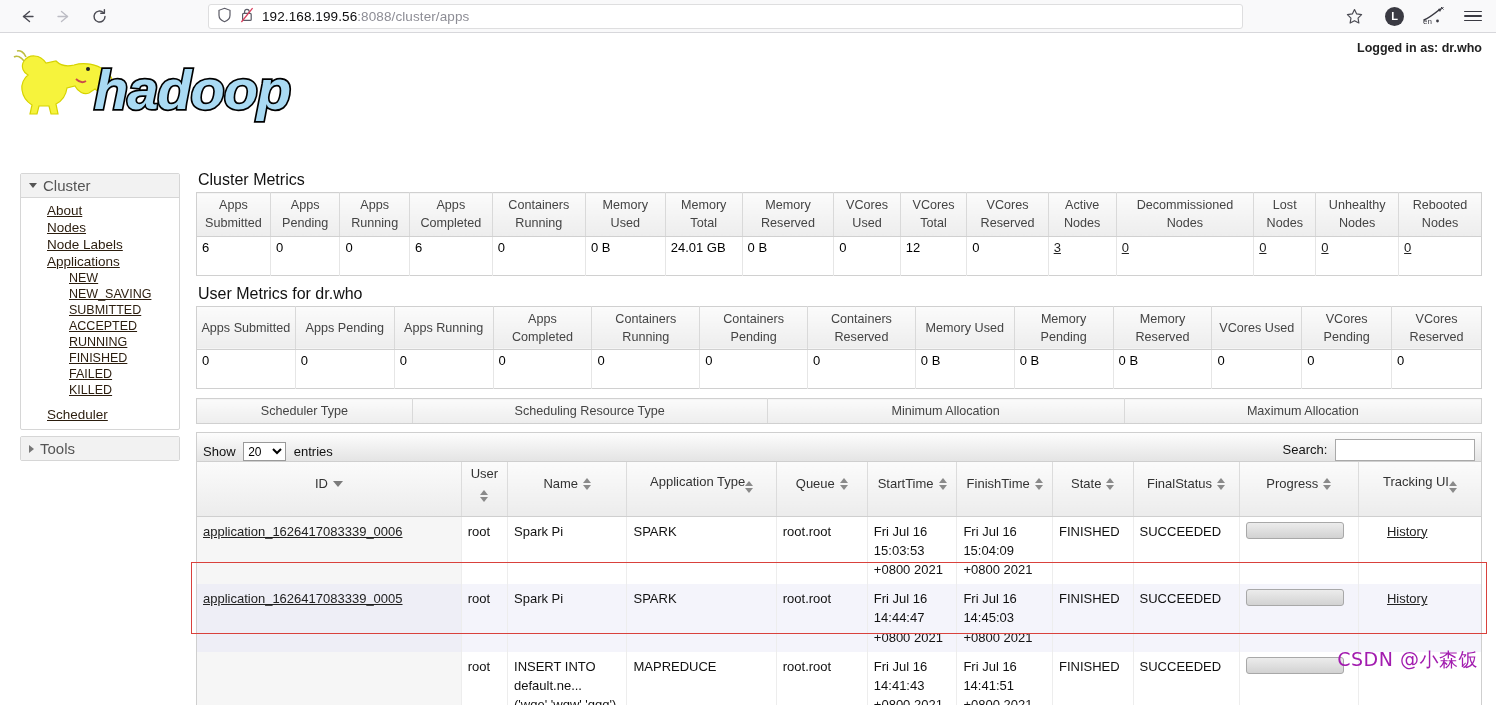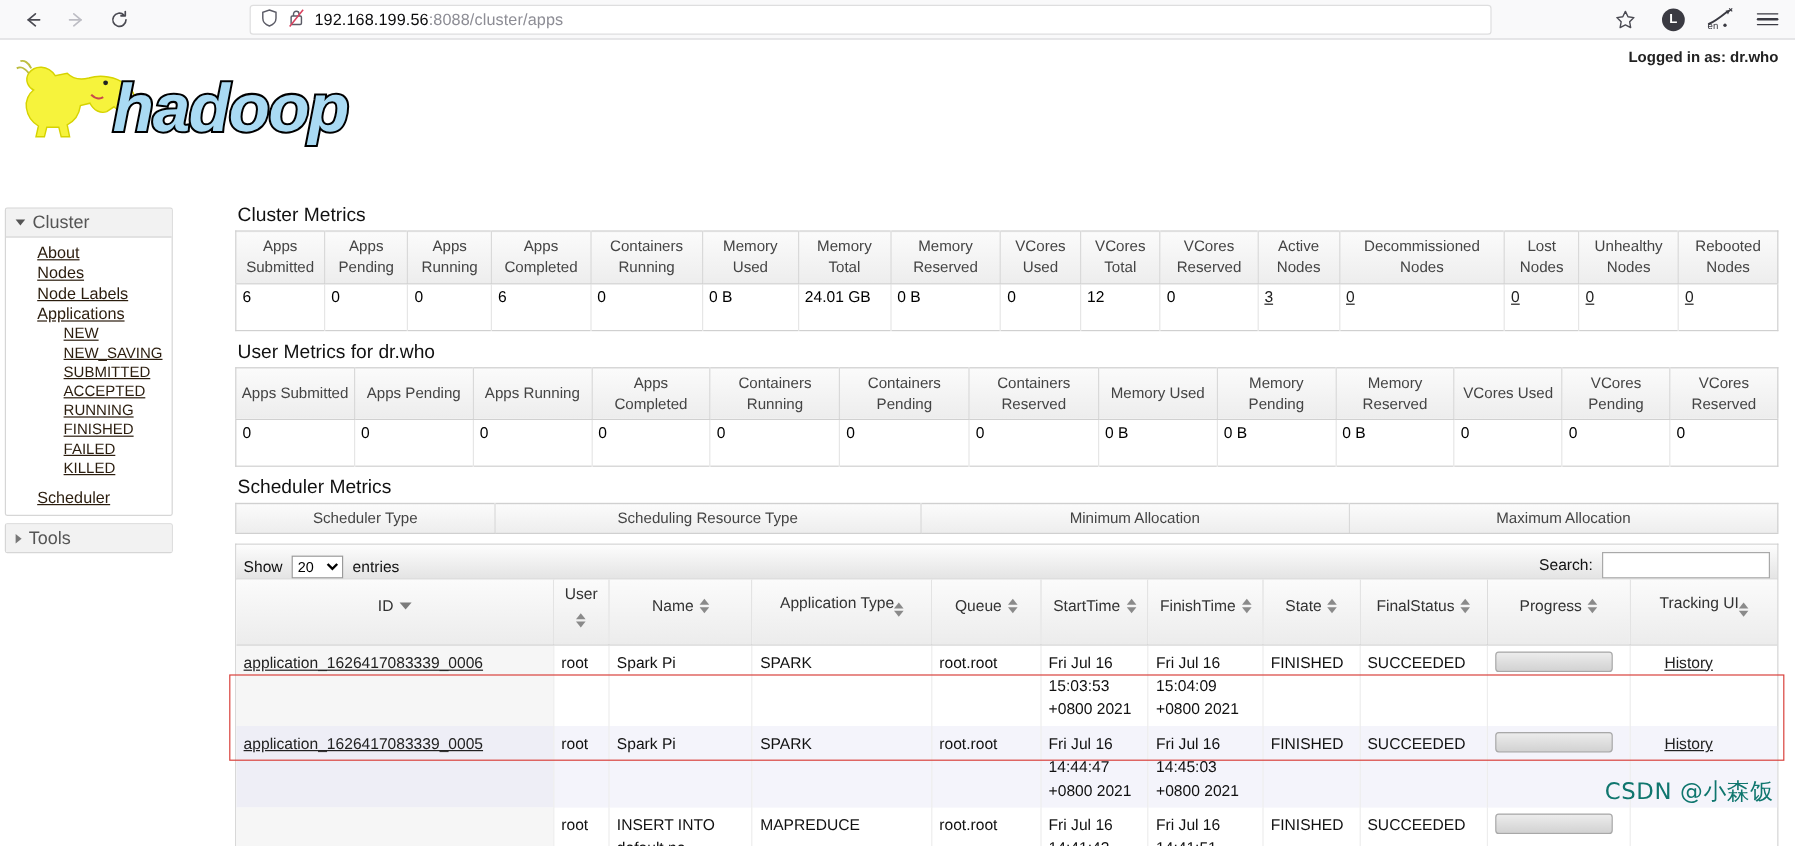--- a/index.html
+++ b/index.html
@@ -45,21 +45,21 @@
   .logged-in{
     position:absolute;right:14px;top:8px;font-size:12.5px;color:#222;font-weight:bold;
   }
   .page-title{
     position:absolute;left:0;right:0;top:20px;text-align:center;
     font-size:34px;font-weight:bold;letter-spacing:-.3px;
     font-family:"Liberation Sans","DejaVu Sans",sans-serif;
   }
 
   
-  .sidebar{position:absolute;left:4px;top:140px;width:140px;}
+  .sidebar{position:absolute;left:20px;top:140px;width:160px;}
   .panel{
     border:1px solid #d6d6d6;background:#fff;border-radius:2px;margin-bottom:6px;
   }
   .panel-head{
     background:#f2f2f2;border-bottom:1px solid #d6d6d6;
     font-size:15px;color:#555;padding:3px 8px;display:flex;align-items:center;gap:6px;
   }
   .panel-head.collapsed{border-bottom:none;}
   .caret-down{width:0;height:0;border-left:4px solid transparent;border-right:4px solid transparent;border-top:5px solid #555;}
   .caret-right{width:0;height:0;border-top:4px solid transparent;border-bottom:4px solid transparent;border-left:5px solid #777;}
@@ -140,21 +140,21 @@
   .idlink{color:#222;text-decoration:underline;font-size:13px;}
   .histlink{color:#222;text-decoration:underline;margin-left:22px;}
   .progress-bar{
     width:96px;height:15px;border:1px solid #a8a8a8;border-radius:3px;
     background:linear-gradient(#ececec,#d2d2d2);
   }
   .highlight-row{
     position:absolute;border:1.4px solid #d9413c;pointer-events:none;
   }
   .watermark{
-    position:absolute;right:18px;bottom:32px;font-size:19px;color:#0f766e;
+    position:absolute;right:18px;bottom:32px;font-size:19px;color:#a21caf;
     font-family:"DejaVu Sans",sans-serif;letter-spacing:.5px;white-space:nowrap;
   }
 </style>
 </head>
 <body>
 
 <div class="browser-bar">
   <div class="nav-btns">
     <div class="nav-icon">
       <svg width="17" height="17" viewBox="0 0 17 17">
@@ -378,21 +378,20 @@
         <td>0 B</td>
         <td>0</td>
         <td>0</td>
         <td>0</td>
       </tr>
     </tbody>
       </table>
 
     <div class="gap"></div>
 
-    <div class="section-title">Scheduler Metrics</div>
     <table class="metrics sched">
       <colgroup>
           <col style="width:16.8%">
           <col style="width:27.6%">
           <col style="width:27.8%">
           <col style="width:27.8%">
         </colgroup>
       <tbody>
           <tr>
         <th>Scheduler Type</th>

